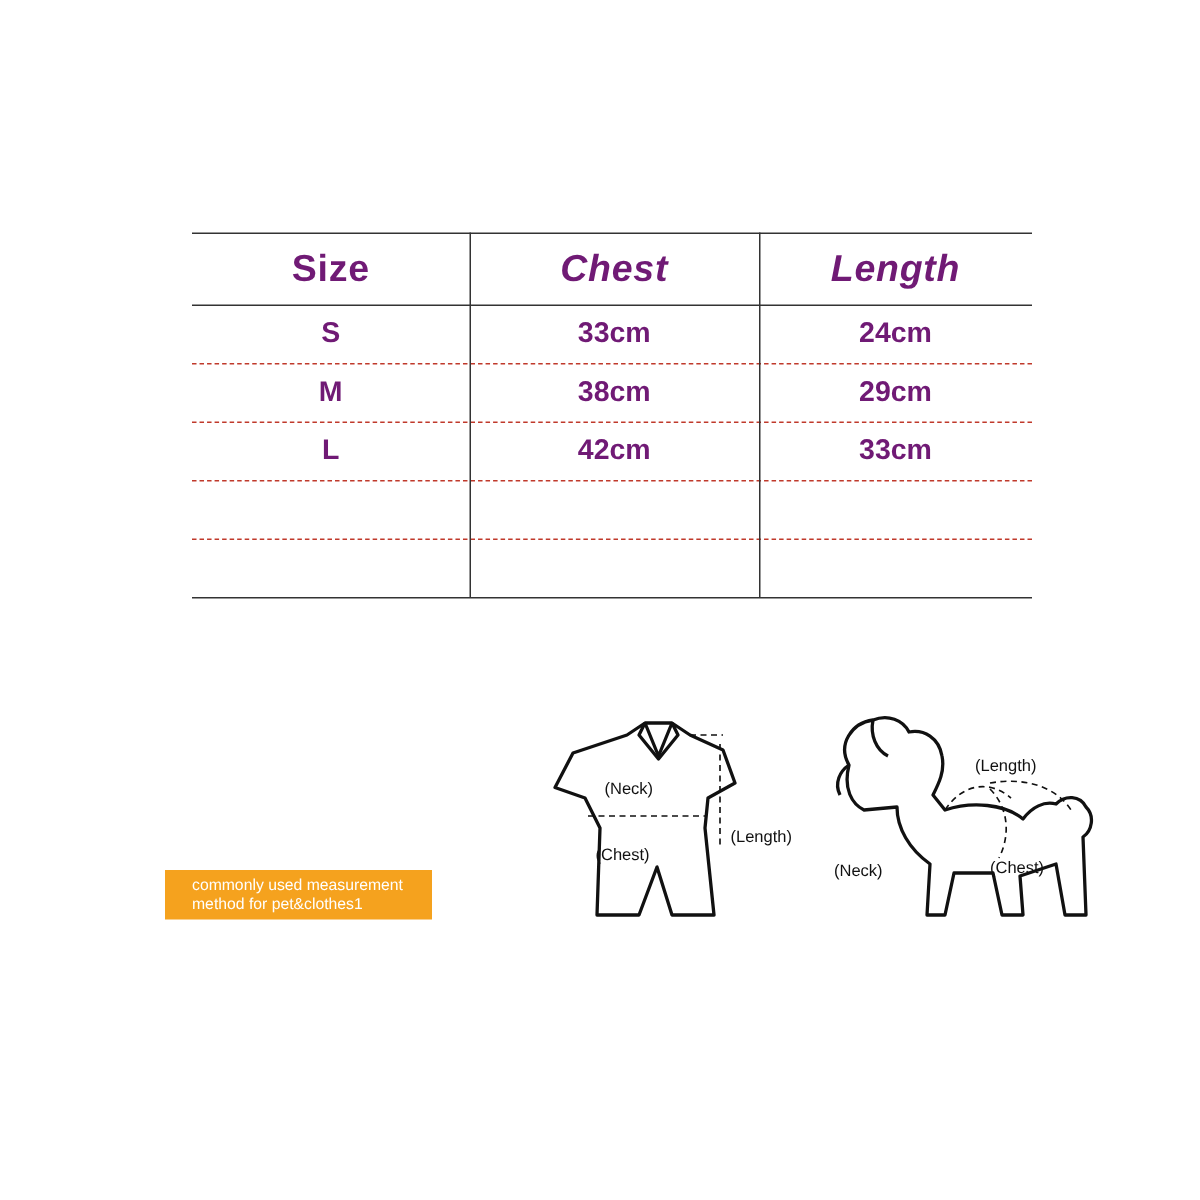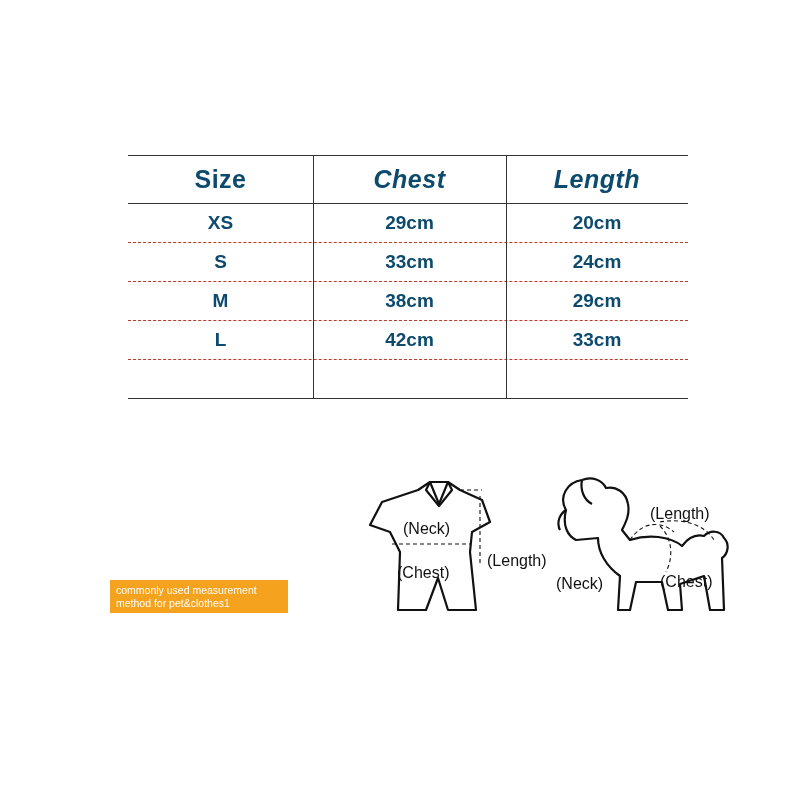--- a/index.html
+++ b/index.html
@@ -19,21 +19,21 @@
   .size-table {
     position: absolute;
     left: 128px;
     top: 155px;
     width: 560px;
     border-collapse: collapse;
   }
   .size-table td, .size-table th {
     border: 0;
     text-align: center;
-    color: #0c4a6e;
+    color: #701a75;
     padding: 0;
     vertical-align: middle;
   }
   .size-table .head-row th {
     height: 48px;
     font-size: 25px;
     font-weight: bold;
     letter-spacing: 0.5px;
   }
   .size-table .body-row td {
@@ -67,21 +67,21 @@
   .caption-box {
     position: absolute;
     left: 110px;
     top: 580px;
     width: 178px;
     height: 33px;
     background: #f5a21e;
     display: flex;
     flex-direction: column;
     justify-content: center;
-    padding-left: 6px;
+    padding-left: 18px;
     box-sizing: border-box;
   }
   .caption-box span {
     display: block;
     font-size: 10.5px;
     color: #ffffff;
     line-height: 13px;
     font-family: "Liberation Sans", sans-serif;
   }
 
@@ -90,40 +90,35 @@
     position: absolute;
     left: 330px;
     top: 460px;
     width: 450px;
     height: 200px;
   }
   .diagram svg { display: block; }
 
   .lbl {
     position: absolute;
-    font-size: 16px;
+    font-size: 11px;
     color: #111;
     font-family: "Liberation Sans", sans-serif;
     white-space: nowrap;
   }
 </style>
 </head>
 <body>
 
 <table class="size-table">
   <tbody>
       <tr class="head-row">
     <th class="col-size">Size</th>
     <th class="col-chest">Chest</th>
     <th class="col-len">Length</th>
-  </tr>
-  <tr class="body-row">
-    <td>XS</td>
-    <td>29cm</td>
-    <td>20cm</td>
   </tr>
   <tr class="body-row">
     <td>S</td>
     <td>33cm</td>
     <td>24cm</td>
   </tr>
   <tr class="body-row">
     <td>M</td>
     <td>38cm</td>
     <td>29cm</td>

